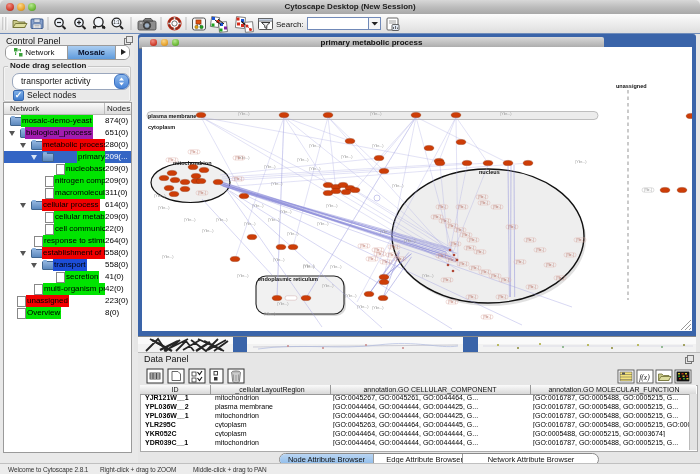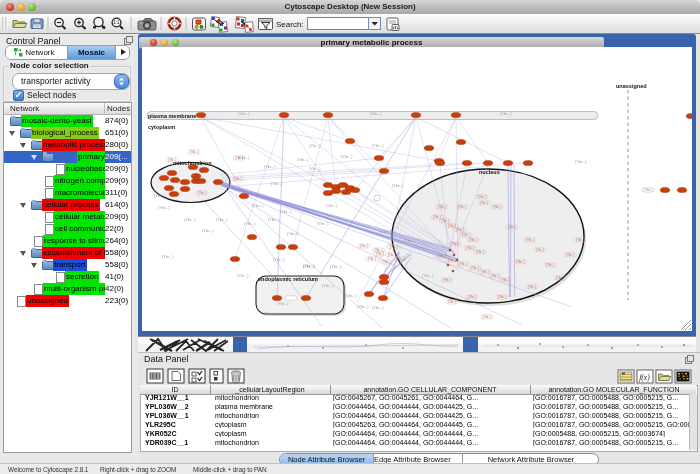--- a/index.html
+++ b/index.html
@@ -207,21 +207,21 @@
       <rect x="0" y="0" width="3.5" height="3.5" fill="#3aa13a"></rect>
       <rect x="5" y="5" width="3.5" height="3.5" fill="#3aa13a"></rect>
       <path d="M4 2 L6 2 M6.5 1 v2.5 M2 6.5 h-1 M1.7 4 v3" stroke="#3aa13a" stroke-width="1" fill="none"></path>
     </svg>
     <div class="seg" style="left:61px;width:47px;background:linear-gradient(#aacdf1,#5f9bdc);border-left:1px solid #999;font-weight:bold;color:#09112b;">Mosaic</div>
     <div class="seg" style="left:109px;width:14px;background:#fff;border-left:1px solid #999;">
       <span style="display:inline-block;width:0;height:0;border-top:3.5px solid transparent;border-bottom:3.5px solid transparent;border-left:5px solid #222;margin-top:3px;"></span>
     </div>
   </div>
   <div class="abs" id="groupbox"></div>
-  <div class="abs" id="grouplab">Node color selection</div>
+  <div class="abs" id="grouplab">Node drag selection</div>
   <div class="abs" id="combo">
     <div class="cb-t">transporter activity</div>
     <div class="cb-b"><svg width="13" height="13">
       <path d="M6.5 2.5 L9 5.5 L4 5.5 Z" fill="#fff"></path>
       <path d="M6.5 10.5 L9 7.5 L4 7.5 Z" fill="#fff"></path>
         </svg></div>
   </div>
   <div class="abs" id="checkbox">✓</div>
   <div class="abs" id="cklabel">Select nodes</div>
   <div class="abs" id="treebox">
@@ -231,21 +231,21 @@
       <span style="position:absolute;left:100px;top:0;width:1px;height:11px;background:#bbb;"></span>
     </div>
     <div class="trow" style="top:12px">
         <span class="fold" style="left:6px"></span>
         <span class="lbl" style="left:17px;background:#00e400">mosaic-demo-yeast</span>
         <span class="num">874(0)</span>
       </div>
     <div class="trow" style="top:24px">
         <span class="arr" style="left:5px"></span>
         <span class="fold" style="left:16px"></span>
-        <span class="lbl" style="left:27px;background:#84cc16">biological_process</span>
+        <span class="lbl" style="left:21px;background:#a21caf">biological_process</span>
         <span class="num">651(0)</span>
       </div>
     <div class="trow" style="top:36px">
         <span class="arr" style="left:16px"></span>
         <span class="fold" style="left:27px"></span>
         <span class="lbl" style="left:38px;background:#f20000">metabolic process</span>
         <span class="num">280(0)</span>
       </div>
     <div class="trow" style="top:48px;background:#3465c4;color:#fff;">
         <span class="arr" style="left:27px;border-top-color:#d8e4f4;"></span>
@@ -308,20 +308,25 @@
       </div>
     <div class="trow" style="top:180px">
         <span class="file" style="left:30px"></span>
         <span class="lbl" style="left:39px;background:#00e400">multi-organism pro</span>
         <span class="num">42(0)</span>
       </div>
     <div class="trow" style="top:192px">
         <span class="file" style="left:13px"></span>
         <span class="lbl" style="left:22px;background:#f20000">unassigned</span>
         <span class="num">223(0)</span>
+      </div>
+    <div class="trow" style="top:204px">
+        <span class="file" style="left:13px"></span>
+        <span class="lbl" style="left:22px;background:#00e400">Overview</span>
+        <span class="num">8(0)</span>
       </div>
   </div>
 </div>
 <div class="abs" id="desktop">
 
 <div class="abs" style="left:4px;top:0px;width:558px;height:302px;background:#3a64a9;border-radius:3px 3px 0 0;">
   <div class="abs" style="left:1px;top:2.5px;width:465px;height:11px;border-radius:2px 2px 0 0;
        background:linear-gradient(#d9d9d9,#a9a9a9);border-bottom:1px solid #777;">
     <div style="width:100%;text-align:center;font-size:8px;font-weight:bold;color:#111;line-height:11px;">primary metabolic process</div>
     <span style="position:absolute;left:11px;top:2.5px;width:6.5px;height:6.5px;border-radius:50%;background:radial-gradient(circle at 40% 30%,#f09086,#d2402e 60%,#a02315);"></span>
@@ -762,21 +767,21 @@
 <div class="abs" style="left:2px;top:86px;width:556px;height:9px;font-size:7px;white-space:nowrap;overflow:hidden;">
       <span class="abs" style="left:5px;width:63px;overflow:hidden;font-weight:bold;">YDR039C__1</span>
       <span class="abs" style="left:75px;width:113px;overflow:hidden;">mitochondrion</span>
       <span class="abs" style="left:193px;width:195px;overflow:hidden;">[GO:0044464, GO:0044444, GO:0044444, G...</span>
       <span class="abs" style="left:393px;width:160px;overflow:hidden;">[GO:0016787, GO:0005488, GO:0005215, G...</span>
     </div>
 <div class="abs" style="left:551px;top:41px;width:7px;height:56px;background:#e3e3e3;border-left:1px solid #bbb;"></div>
 
 <div class="abs" style="left:141px;top:100px;width:318px;height:11px;border:1px solid #8a8a8a;border-radius:7px;background:#fff;overflow:hidden;font-size:7.5px;color:#111;">
   <span class="abs" style="left:0;width:93px;height:11px;line-height:11px;text-align:center;background:linear-gradient(#bad5f2,#8cbbea);">Node Attribute Browser</span>
-  <span class="abs" style="left:93px;width:89px;height:11px;line-height:11px;text-align:left;border-left:1px solid #999;">Edge Attribute Browser</span>
+  <span class="abs" style="left:93px;width:89px;height:11px;line-height:11px;text-align:right;border-left:1px solid #999;">Edge Attribute Browser</span>
   <span class="abs" style="left:182px;width:136px;height:11px;line-height:11px;text-align:center;border-left:1px solid #999;">Network Attribute Browser</span>
 </div>
 </div>
 <div class="abs" id="status">
   <span class="abs" style="left:8px;top:2px;">Welcome to Cytoscape 2.8.1</span>
   <span class="abs" style="left:100px;top:2px;">Right-click + drag to ZOOM</span>
   <span class="abs" style="left:193px;top:2px;">Middle-click + drag to PAN</span>
 </div>
 
 </body></html>

